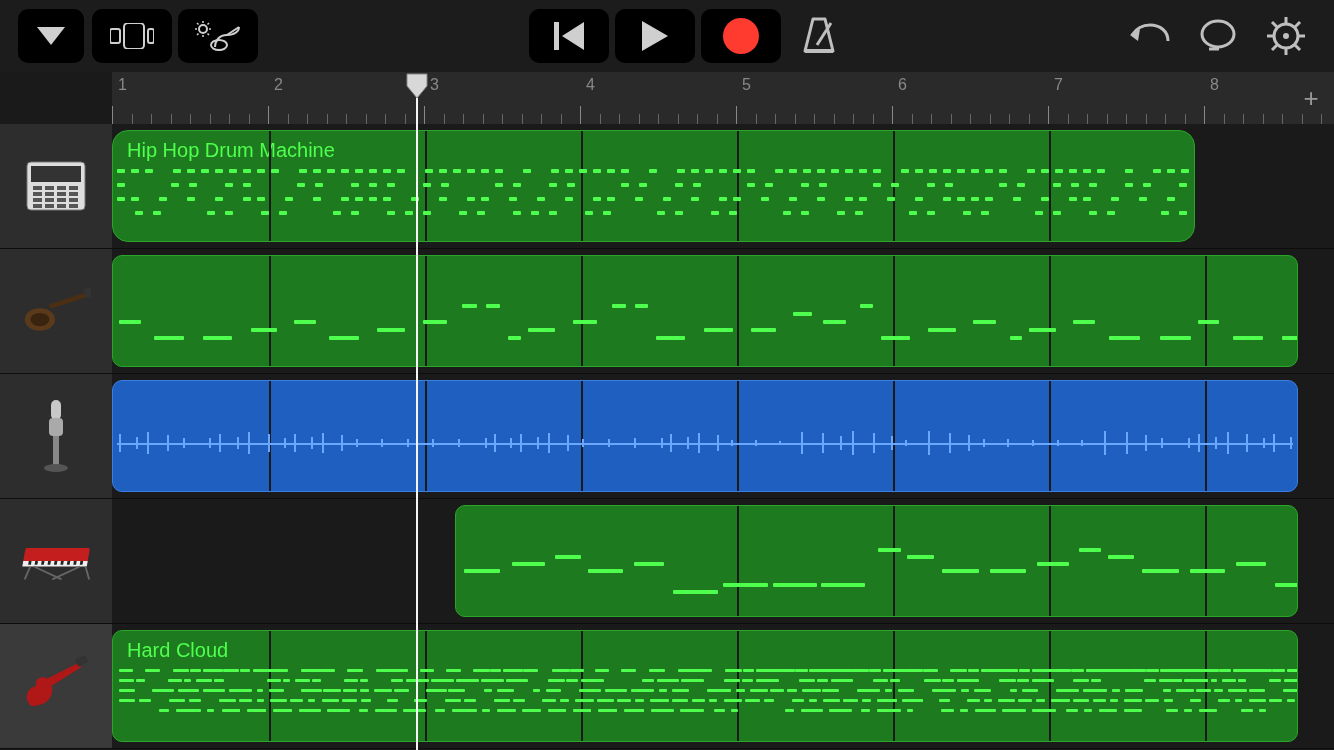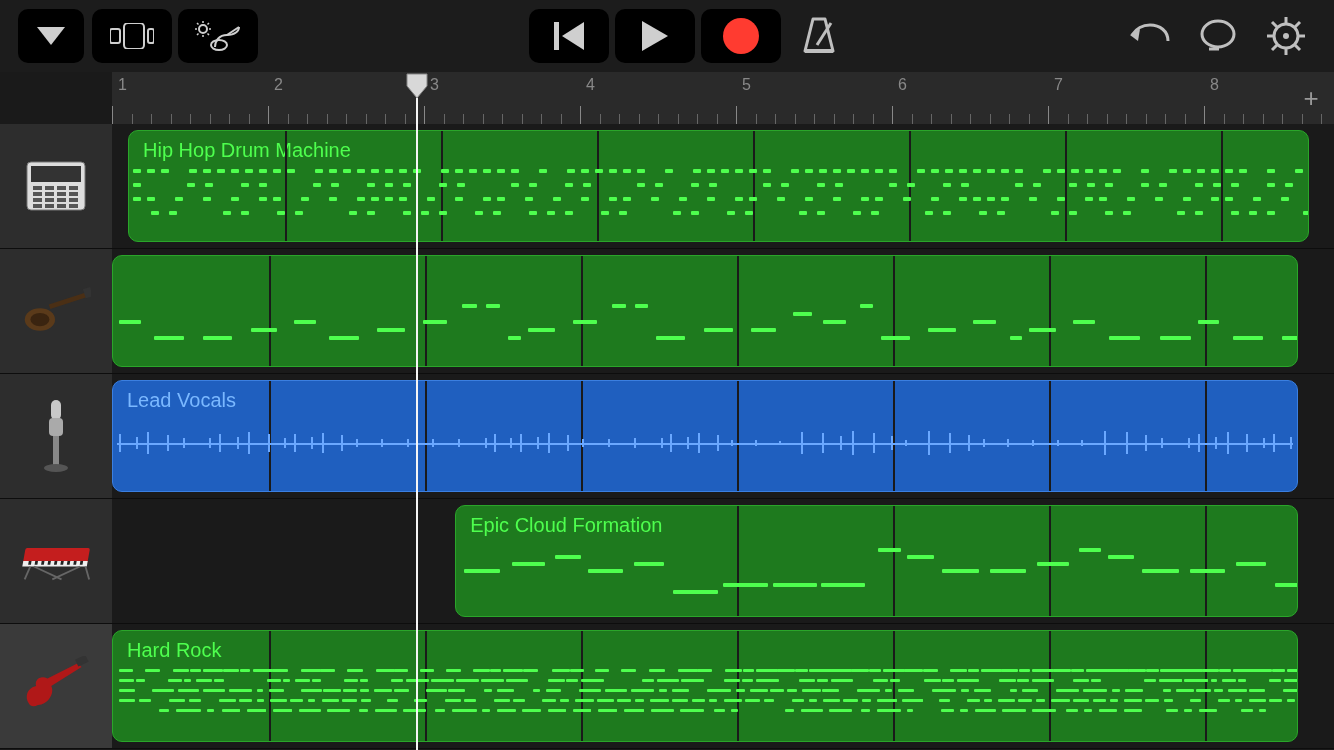--- a/index.html
+++ b/index.html
@@ -409,21 +409,21 @@
               <rect x="44" y="38" width="9" height="4"></rect>
               <rect x="8" y="44" width="9" height="4"></rect>
               <rect x="20" y="44" width="9" height="4"></rect>
               <rect x="32" y="44" width="9" height="4"></rect>
               <rect x="44" y="44" width="9" height="4"></rect>
             </g>
           </svg>
         </div>
       </div>
       <div class="track-lane">
-        <div class="region midi" style="left: 16px; width: 1181px;">
+        <div class="region midi" style="left: 0px; width: 1083px; border-radius: 16px;">
           <div class="region-label">Hip Hop Drum Machine</div>
           <div class="bar-sep" style="left: 156px;"></div>
           <div class="bar-sep" style="left: 312px;"></div>
           <div class="bar-sep" style="left: 468px;"></div>
           <div class="bar-sep" style="left: 624px;"></div>
           <div class="bar-sep" style="left: 780px;"></div>
           <div class="bar-sep" style="left: 936px;"></div>
           <div class="bar-sep" style="left: 1092px;"></div>
           <div class="notes">
             <div class="note" style="left: 4px; top: 0px; width: 8px;"></div>
@@ -696,21 +696,20 @@
           <svg width="30" height="72" viewBox="0 0 30 72">
             <rect x="10" y="0" width="10" height="20" rx="5" fill="#c8c8c8"></rect>
             <rect x="8" y="18" width="14" height="18" rx="4" fill="#aaa"></rect>
             <rect x="12" y="36" width="6" height="30" fill="#888"></rect>
             <ellipse cx="15" cy="68" rx="12" ry="4" fill="#555"></ellipse>
           </svg>
         </div>
       </div>
       <div class="track-lane">
         <div class="region audio" style="left: 0px; width: 1185.6px;">
-          <div class="region-label">Lead Vocals</div>
           <div class="bar-sep" style="left: 156px;"></div>
           <div class="bar-sep" style="left: 312px;"></div>
           <div class="bar-sep" style="left: 468px;"></div>
           <div class="bar-sep" style="left: 624px;"></div>
           <div class="bar-sep" style="left: 780px;"></div>
           <div class="bar-sep" style="left: 936px;"></div>
           <div class="bar-sep" style="left: 1092px;"></div>
           <div class="wave-line"></div>
           <div class="wave-spike" style="left: 6px; height: 18.5928px; top: 52.7036px;"></div>
           <div class="wave-spike" style="left: 23.1098px; height: 12.2363px; top: 55.8818px;"></div>
@@ -802,21 +801,20 @@
             </g>
             <line x1="10" y1="26" x2="4" y2="40" stroke="#666" stroke-width="2"></line>
             <line x1="70" y1="26" x2="74" y2="40" stroke="#666" stroke-width="2"></line>
             <line x1="14" y1="26" x2="44" y2="40" stroke="#666" stroke-width="2"></line>
             <line x1="64" y1="26" x2="34" y2="40" stroke="#666" stroke-width="2"></line>
           </svg>
         </div>
       </div>
       <div class="track-lane">
         <div class="region midi" style="left: 343.2px; width: 842.4px;">
-          <div class="region-label">Epic Cloud Formation</div>
           <div class="bar-sep" style="left: 280.8px;"></div>
           <div class="bar-sep" style="left: 436.8px;"></div>
           <div class="bar-sep" style="left: 592.8px;"></div>
           <div class="bar-sep" style="left: 748.8px;"></div>
           <div class="notes">
             <div class="note" style="left: 8px; top: 25px; width: 36.1971px;"></div>
             <div class="note" style="left: 55.4935px; top: 18px; width: 33.2177px;"></div>
             <div class="note" style="left: 98.9435px; top: 11px; width: 25.7242px;"></div>
             <div class="note" style="left: 132.224px; top: 25px; width: 34.8774px;"></div>
             <div class="note" style="left: 177.926px; top: 18px; width: 29.8984px;"></div>
@@ -844,21 +842,21 @@
       <div class="track-head selected">
         <div class="track-icon">
           <svg width="74" height="60" viewBox="0 0 74 60">
             <path d="M8 48 C4 42 6 32 16 30 C14 24 20 18 28 22 L60 6 L64 10 L32 30 C36 38 28 50 18 50 C14 52 10 52 8 48 Z" fill="#b01818"></path>
             <rect x="58" y="2" width="12" height="8" fill="#333" transform="rotate(-25 58 4)"></rect>
           </svg>
         </div>
       </div>
       <div class="track-lane">
         <div class="region midi" style="left: 0px; width: 1185.6px;">
-          <div class="region-label">Hard Rock</div>
+          <div class="region-label">Hard Cloud</div>
           <div class="bar-sep" style="left: 156px;"></div>
           <div class="bar-sep" style="left: 312px;"></div>
           <div class="bar-sep" style="left: 468px;"></div>
           <div class="bar-sep" style="left: 624px;"></div>
           <div class="bar-sep" style="left: 780px;"></div>
           <div class="bar-sep" style="left: 936px;"></div>
           <div class="bar-sep" style="left: 1092px;"></div>
           <div class="notes">
             <div class="note" style="left: 6px; top: 0px; width: 14.1098px; height: 3px;"></div>
             <div class="note" style="left: 32.1843px; top: 0px; width: 14.9015px; height: 3px;"></div>

